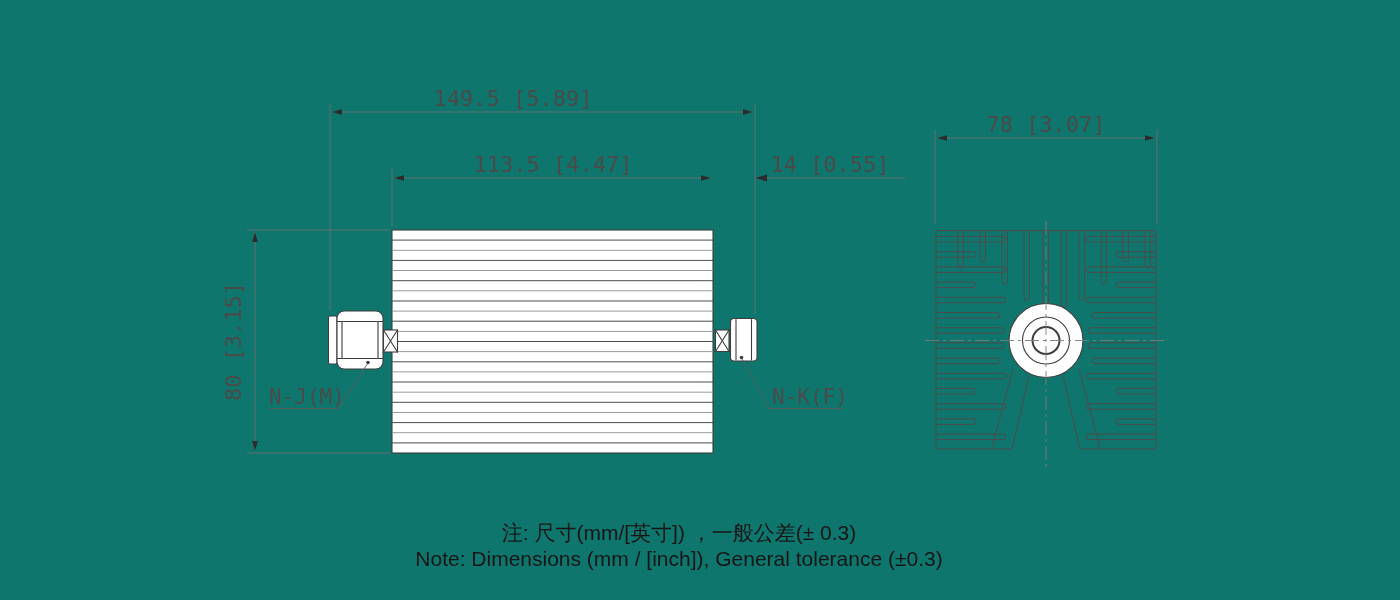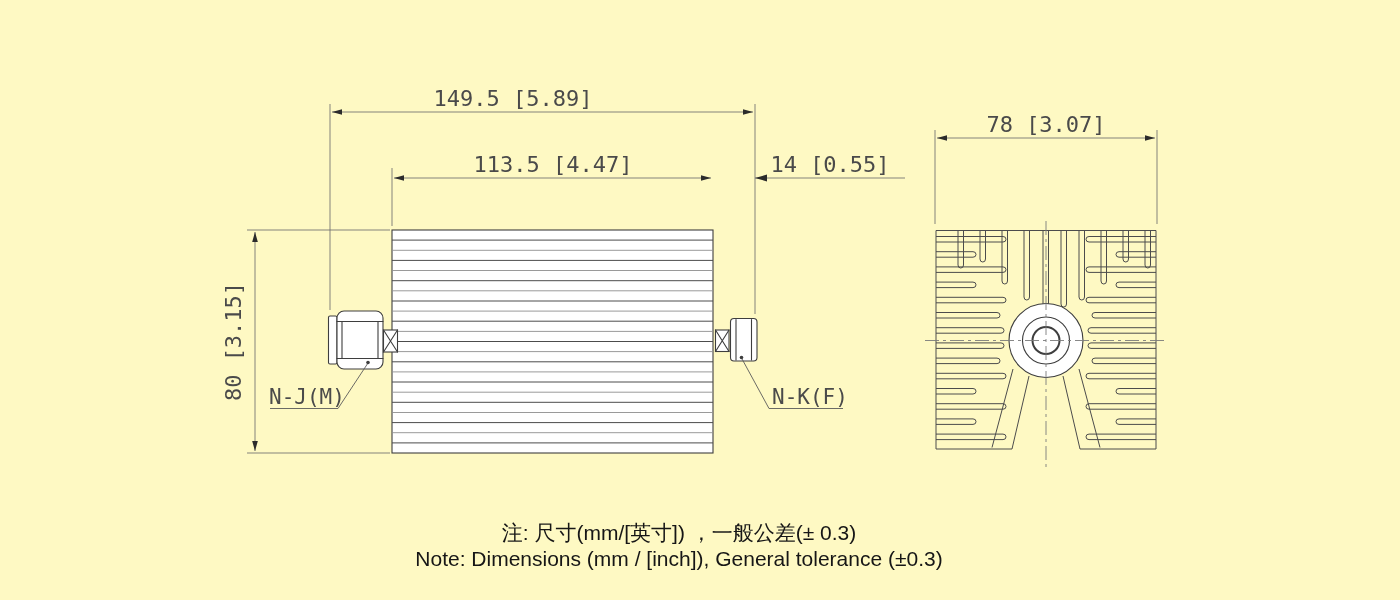--- a/index.html
+++ b/index.html
@@ -1,16 +1,16 @@
 <!DOCTYPE html>
 <html><head>
 <meta charset="utf-8">
 <style>
   html,body{margin:0;padding:0;background:#ffffff;}
-  #canvas{position:relative;width:1400px;height:600px;background:#fef9c3;overflow:hidden;
+  #canvas{position:relative;width:1400px;height:600px;background:#0f766e;overflow:hidden;
           font-family:"Liberation Sans",sans-serif;}
   svg{position:absolute;left:0;top:0;}
   .obj   {stroke:#3e3e3e;stroke-width:1.1;fill:none;stroke-linecap:round;}
   .objf  {stroke:#3e3e3e;stroke-width:1.1;fill:#ffffff;}
   .find  {stroke:#4c4c4c;stroke-width:1;fill:none;}
   .finl  {stroke:#8f8f8f;stroke-width:0.9;fill:none;}
   .dim   {stroke:#6f6f6f;stroke-width:0.85;fill:none;}
   .leader{stroke:#5a5a5a;stroke-width:0.9;fill:none;}
   .center{stroke:#7a7a7a;stroke-width:0.9;fill:none;stroke-dasharray:14 4 3 4;}
   .cad   {font-family:"DejaVu Sans Mono",monospace;fill:#4a4a4a;font-size:22px;}

